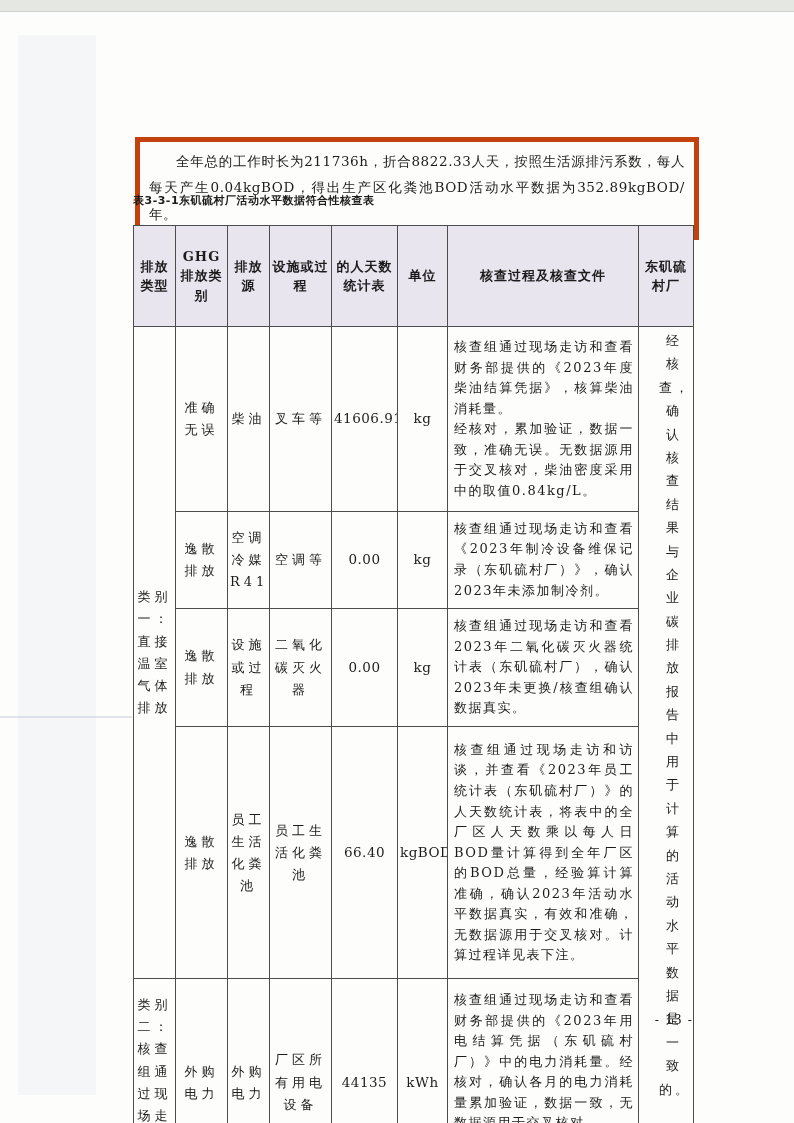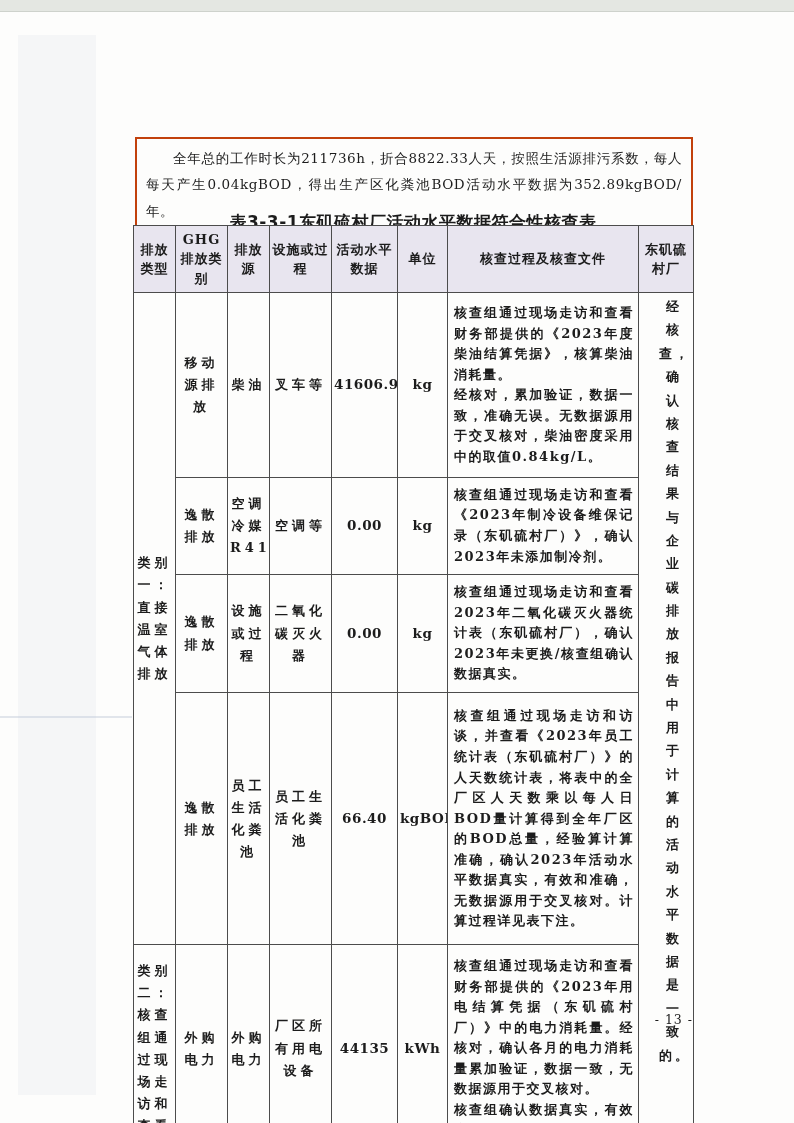--- a/index.html
+++ b/index.html
@@ -15,47 +15,47 @@
   .scan-left-streak {
     position:absolute; left:18px; top:35px; width:78px; height:1060px;
     background:rgba(205,212,224,0.16);
   }
   .scan-faint-line {
     position:absolute; left:0; top:716px; width:132px; height:2px;
     background:rgba(190,200,215,0.45);
   }
   .intro-box {
     position:absolute; left:135px; top:137px; width:536px;
-    border:2px solid #c2410c; padding:6px 9px 8px 9px;
+    border:5px solid #c2410c; padding:6px 9px 8px 9px;
     font-size:13.5px; line-height:1.95; letter-spacing:0.6px;
   }
   .intro-box p { margin:0; text-indent:2em; text-align:justify; }
   .tbl-title {
     position:absolute; left:133px; top:193px; width:560px;
-    text-align:center; font-weight:bold; font-size:17px;
+    text-align:left; font-weight:bold; font-size:11px;
     font-family:"DejaVu Sans","Liberation Sans",sans-serif;
-    letter-spacing:0.5px; white-space:nowrap;margin-top:18px;
+    letter-spacing:0.5px; white-space:nowrap;
   }
   table.verif {
     position:absolute; left:133px; top:225px; width:560px;
     border-collapse:collapse; table-layout:fixed;
     font-size:13px;
   }
   .verif th, .verif td {
     border:1px solid #4c4c4c; vertical-align:middle; text-align:center;
-    padding:2px; overflow:hidden;font-weight:bold;
+    padding:2px; overflow:hidden;
   }
   .verif th {
     background:#e8e5ef; font-weight:bold; letter-spacing:1px;
     line-height:1.5; font-size:13px;
   }
   .verif td { line-height:1.6; }
   col.c1{width:42px} col.c2{width:52px} col.c3{width:42px} col.c4{width:62px}
   col.c5{width:66px} col.c6{width:50px} col.c7{width:191px} col.c8{width:55px}
-  tr.hrow{height:67px} tr.r0{height:168px} tr.r1{height:87px}
+  tr.hrow{height:101px} tr.r0{height:168px} tr.r1{height:87px}
   tr.r2{height:85px} tr.r3{height:188px} tr.r4{height:172px}
   td.cat, td.cls, td.src, td.fac {
     letter-spacing:4px; line-height:1.7;
   }
   td.val, td.unit { font-size:13.5px; letter-spacing:0.5px; }
   td.proc {
     text-align:justify; vertical-align:middle;
     padding:3px 4px 3px 6px; letter-spacing:1.5px; line-height:1.58;
     white-space:pre-line; font-size:13px;
   }
@@ -90,30 +90,30 @@
       <col class="c6">
       <col class="c7">
       <col class="c8">
   </colgroup>
   <thead>
     <tr class="hrow">
       <th>排放类型</th>
       <th>GHG排放类别</th>
       <th>排放源</th>
       <th>设施或过程</th>
-      <th>活动水平数据</th>
+      <th>的人天数统计表</th>
       <th>单位</th>
       <th>核查过程及核查文件</th>
       <th>东矶硫村厂</th>
     </tr>
   </thead>
   <tbody>
     <tr class="r0">
       <td class="cat" rowspan="4">类别一：直接温室气体排放</td>
-      <td class="cls">移动源排放</td>
+      <td class="cls">准确无误</td>
       <td class="src">柴油</td>
       <td class="fac">叉车等</td>
       <td class="val">41606.91</td>
       <td class="unit">kg</td>
       <td class="proc">核查组通过现场走访和查看财务部提供的《2023年度柴油结算凭据》，核算柴油消耗量。
 经核对，累加验证，数据一致，准确无误。无数据源用于交叉核对，柴油密度采用中的取值0.84kg/L。</td>
       <td class="concl" rowspan="5">经核查，确认核查结果与企业碳排放报告中用于计算的活动水平数据是一致的。</td>
     </tr>
     <tr class="r1">
       <td class="cls">逸散排放</td>

